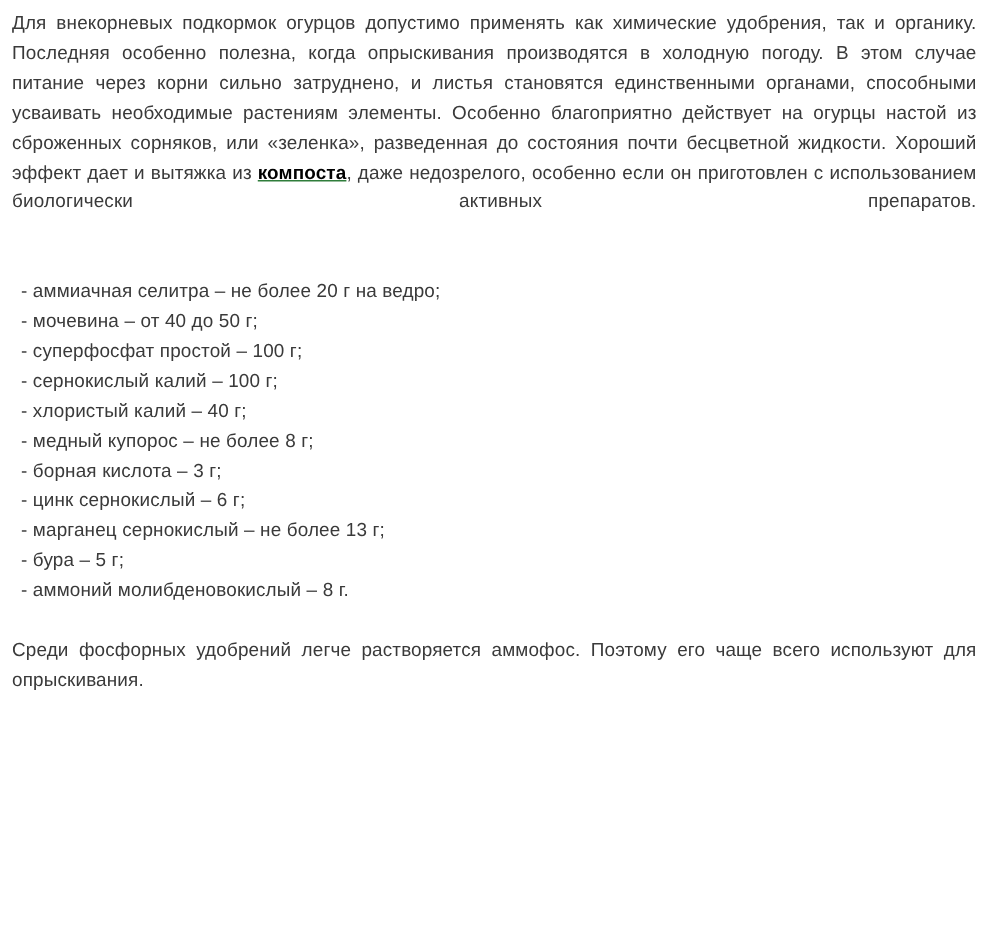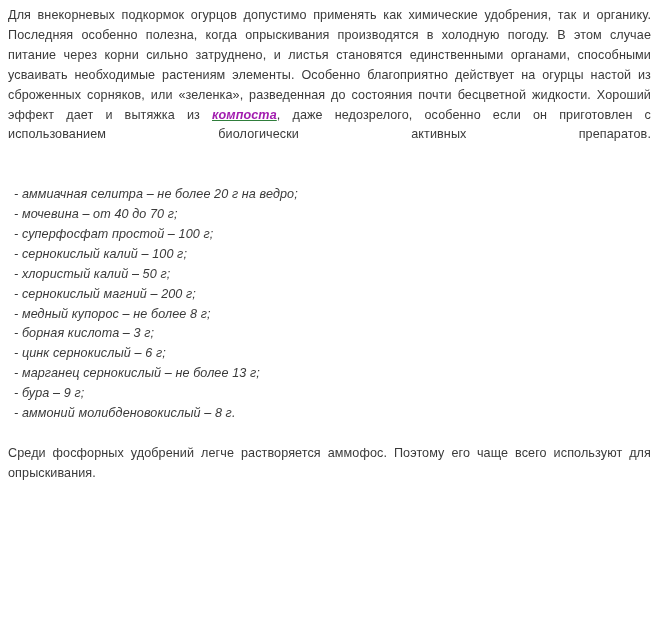--- a/index.html
+++ b/index.html
@@ -35,62 +35,59 @@
   }
 
   
   .para::after {
     content: "";
     display: inline-block;
     width: 100%;
   }
 
   .inline-link {
-    color: #a21caf;
+    color: #000000;
     font-weight: bold;
     text-decoration: underline;
     text-decoration-color: #2f7d3b;
     cursor: pointer;
-    font-style: italic;
   }
 
   .dose-list {
     list-style: none;
     margin: 0 0 19.9px 0;
     padding: 0;
   }
   .dose-list li {
     font-size: 12.6px;
     line-height: 19.9px;
     color: #3a3a3a;
     padding-left: 6px;
     white-space: nowrap;
     letter-spacing: 0.1px;
-    font-style: italic;
   }
 </style>
 </head>
 <body>
 
 <div class="article">
 
   <p class="para"><span>Для внекорневых подкормок огурцов допустимо применять как химические удобрения, так и органику. Последняя особенно полезна, когда опрыскивания производятся в холодную погоду. В этом случае питание через корни сильно затруднено, и листья становятся единственными органами, способными усваивать необходимые растениям элементы. Особенно благоприятно действует на огурцы настой из сброженных сорняков, или «зеленка», разведенная до состояния почти бесцветной жидкости. Хороший эффект дает и вытяжка из </span><a class="inline-link" href="#">компоста</a><span>, даже недозрелого, особенно если он приготовлен с использованием биологически активных препаратов.</span></p>
 
 
   <ul class="dose-list">
     <li>- аммиачная селитра – не более 20 г на ведро;</li>
-    <li>- мочевина – от 40 до 70 г;</li>
+    <li>- мочевина – от 40 до 50 г;</li>
     <li>- суперфосфат простой – 100 г;</li>
     <li>- сернокислый калий – 100 г;</li>
-    <li>- хлористый калий – 50 г;</li>
-    <li>- сернокислый магний – 200 г;</li>
+    <li>- хлористый калий – 40 г;</li>
     <li>- медный купорос – не более 8 г;</li>
     <li>- борная кислота – 3 г;</li>
     <li>- цинк сернокислый – 6 г;</li>
     <li>- марганец сернокислый – не более 13 г;</li>
-    <li>- бура – 9 г;</li>
+    <li>- бура – 5 г;</li>
     <li>- аммоний молибденовокислый – 8 г.</li>
   </ul>
 
 
   <p class="para">Среди фосфорных удобрений легче растворяется аммофос. Поэтому его чаще всего используют для опрыскивания.</p>
 
 </div>
 
 </body></html>

